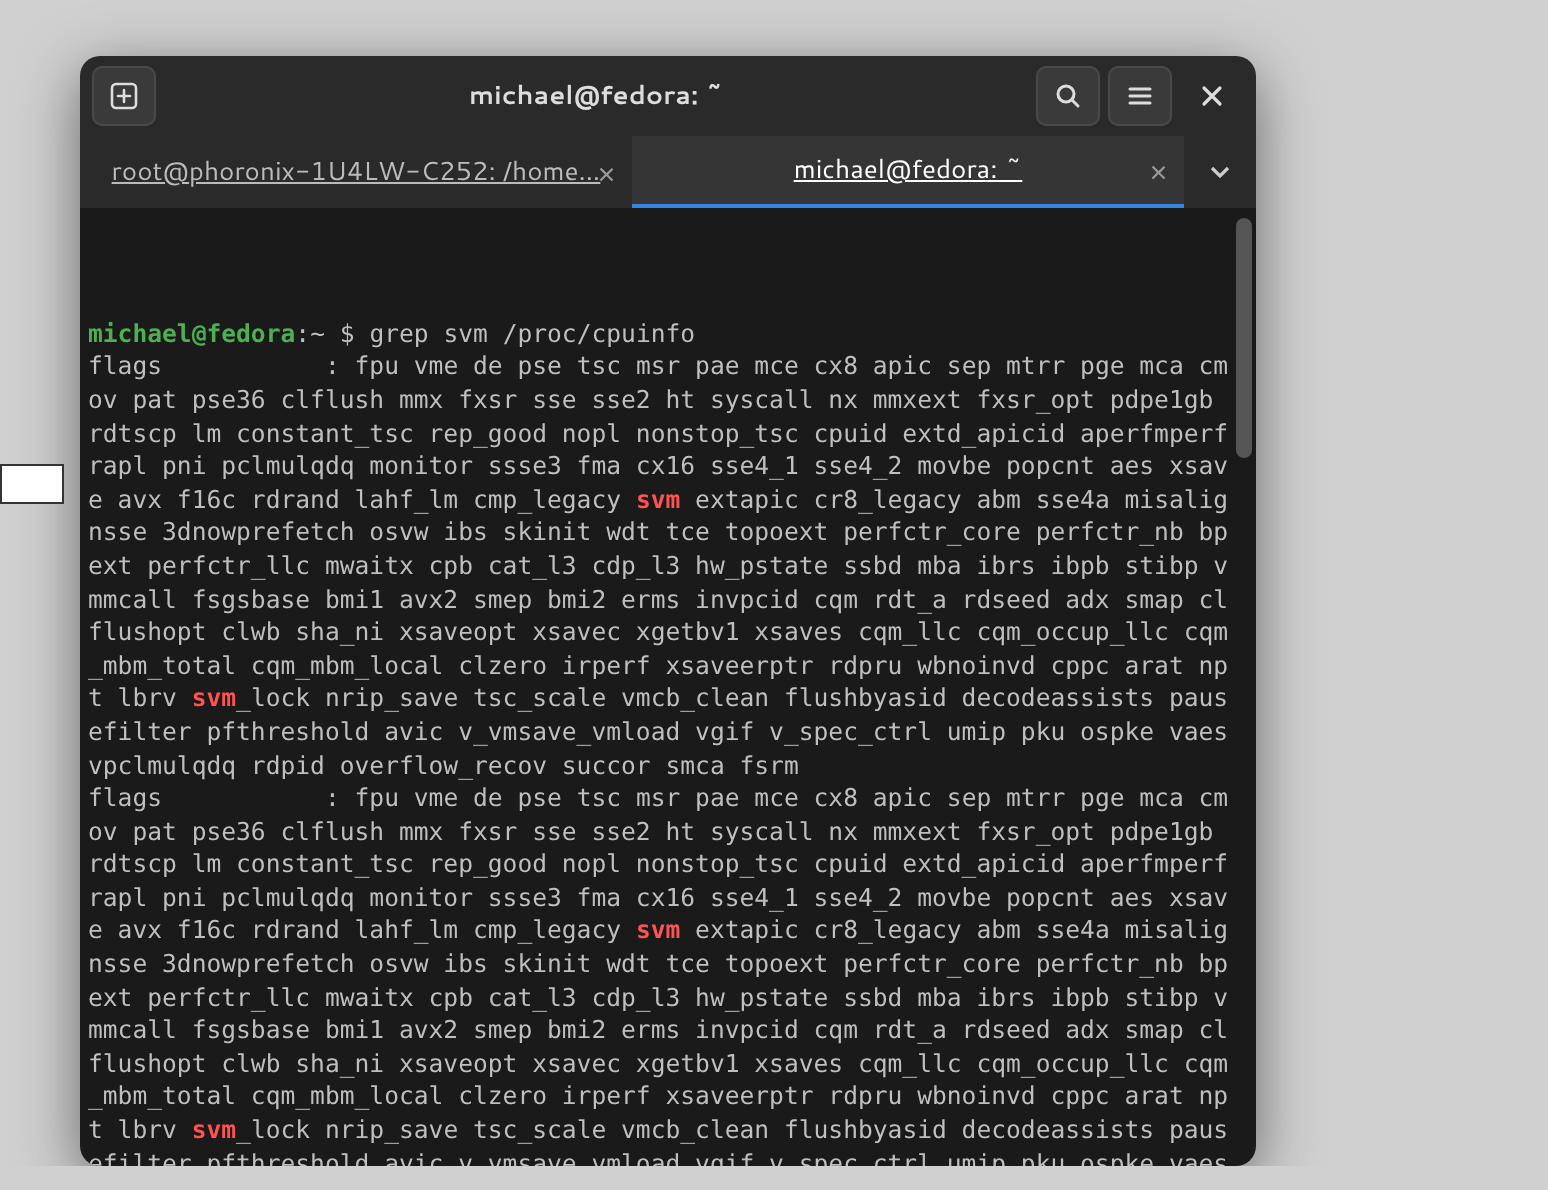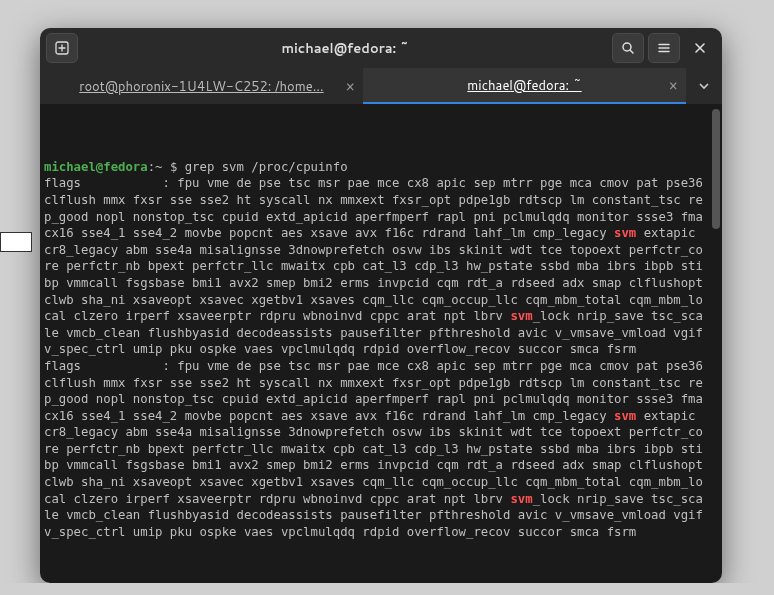--- a/index.html
+++ b/index.html
@@ -19,21 +19,21 @@
     .partial-box {
       position: absolute;
       left: 0;
       top: 232px;
       width: 32px;
       height: 20px;
       background: #fff;
       border: 1px solid #333;
     }
     .window {
-      width: 682px;
+      width: 588px;
       background: #f0abfc;
       border-radius: 10px;
       overflow: hidden;
       box-shadow: 0 8px 30px rgba(0,0,0,0.5);
     }
     .titlebar {
       background: #2a2a2a;
       height: 40px;
       display: flex;
       align-items: center;

